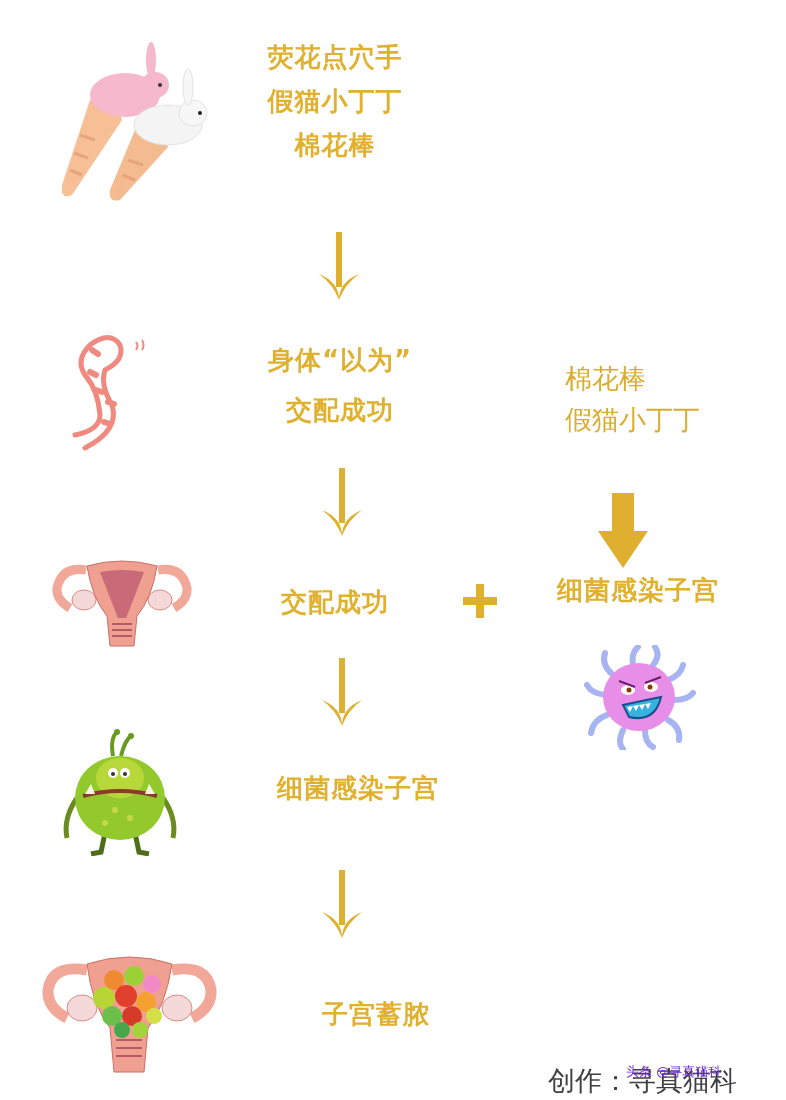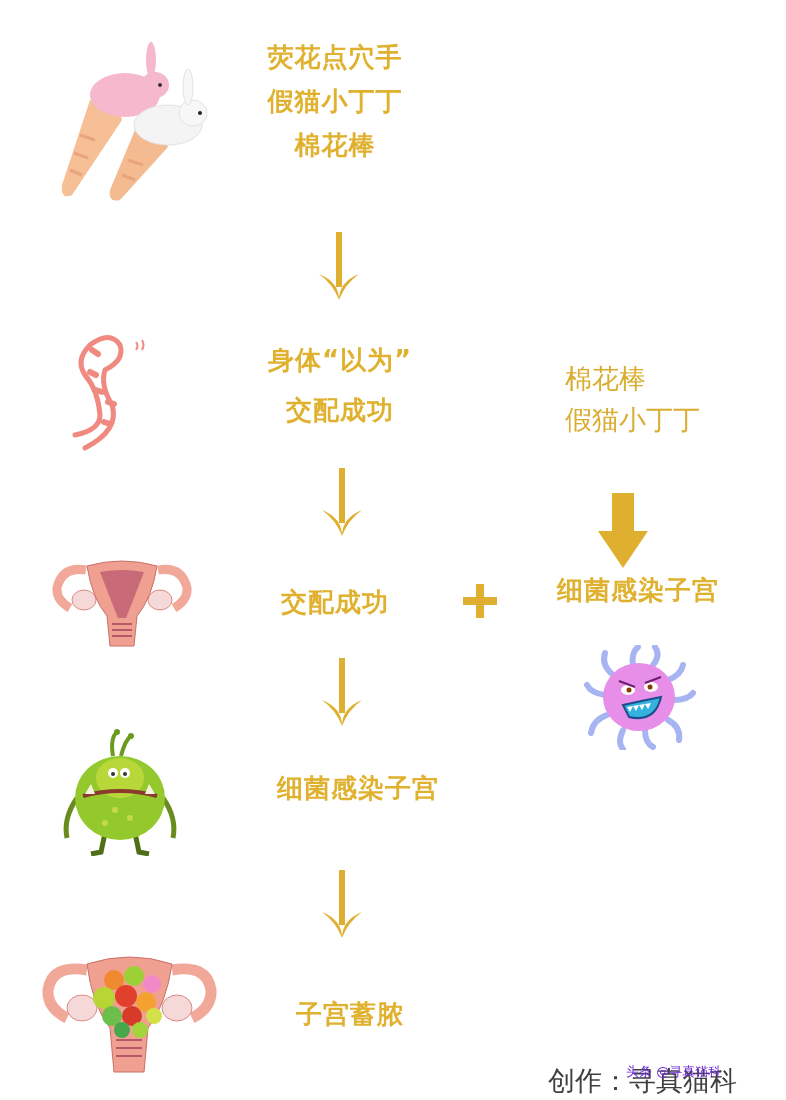--- a/index.html
+++ b/index.html
@@ -183,16 +183,16 @@
         <circle cx="104" cy="52" r="10" fill="#f5a132"></circle>
       <circle cx="70" cy="66" r="10" fill="#6bbf4a"></circle>
         <circle cx="90" cy="66" r="10" fill="#d63b2a"></circle>
       <circle cx="112" cy="66" r="8" fill="#d4e04a"></circle>
         <circle cx="80" cy="80" r="8" fill="#46a84a"></circle>
       <circle cx="98" cy="80" r="8" fill="#a4d43c"></circle>
     </g>
   </svg>
 </div>
 
-<div class="abs bold-txt" style="left:270px;top:992px;width:160px;">子宫蓄脓</div>
+<div class="abs bold-txt" style="left:270px;top:992px;width:160px;text-align:right;">子宫蓄脓</div>
 
 <div class="abs watermark" style="left:548px;top:1063px;">创作：寻真猫科</div>
 <div class="abs wm-overlay" style="left:626px;top:1063px;">头条 @寻真猫科</div>
 
 </body></html>

